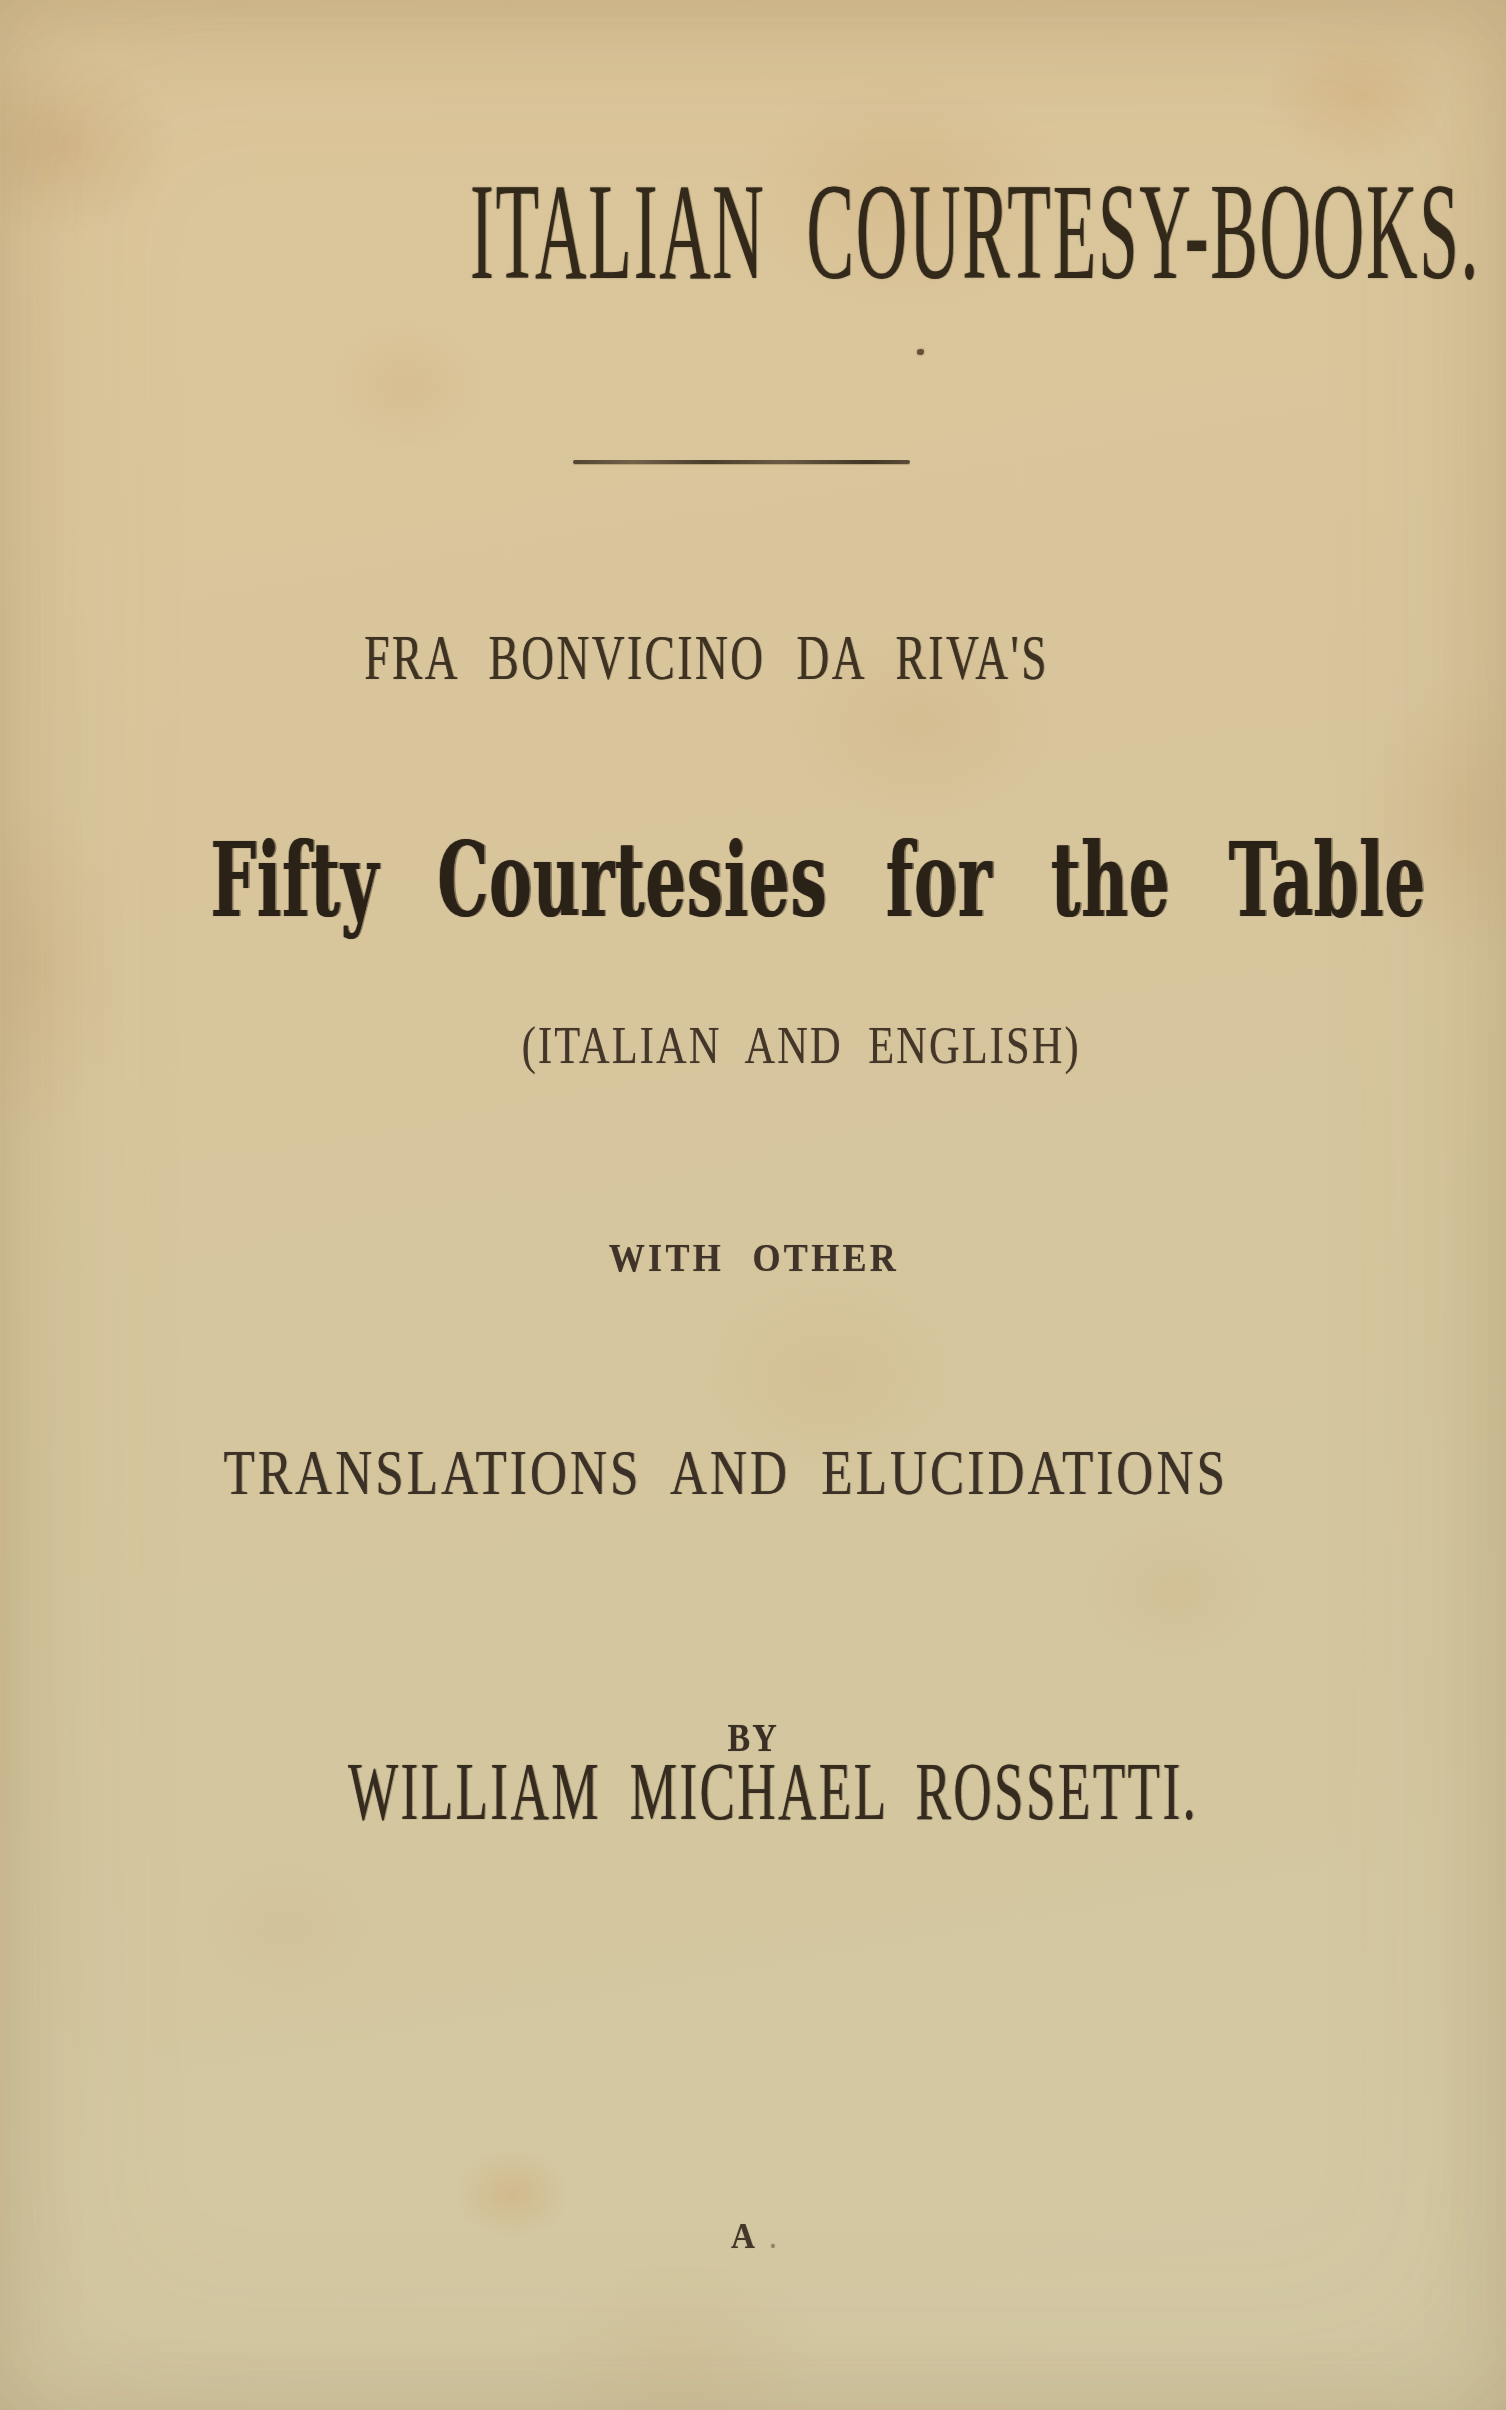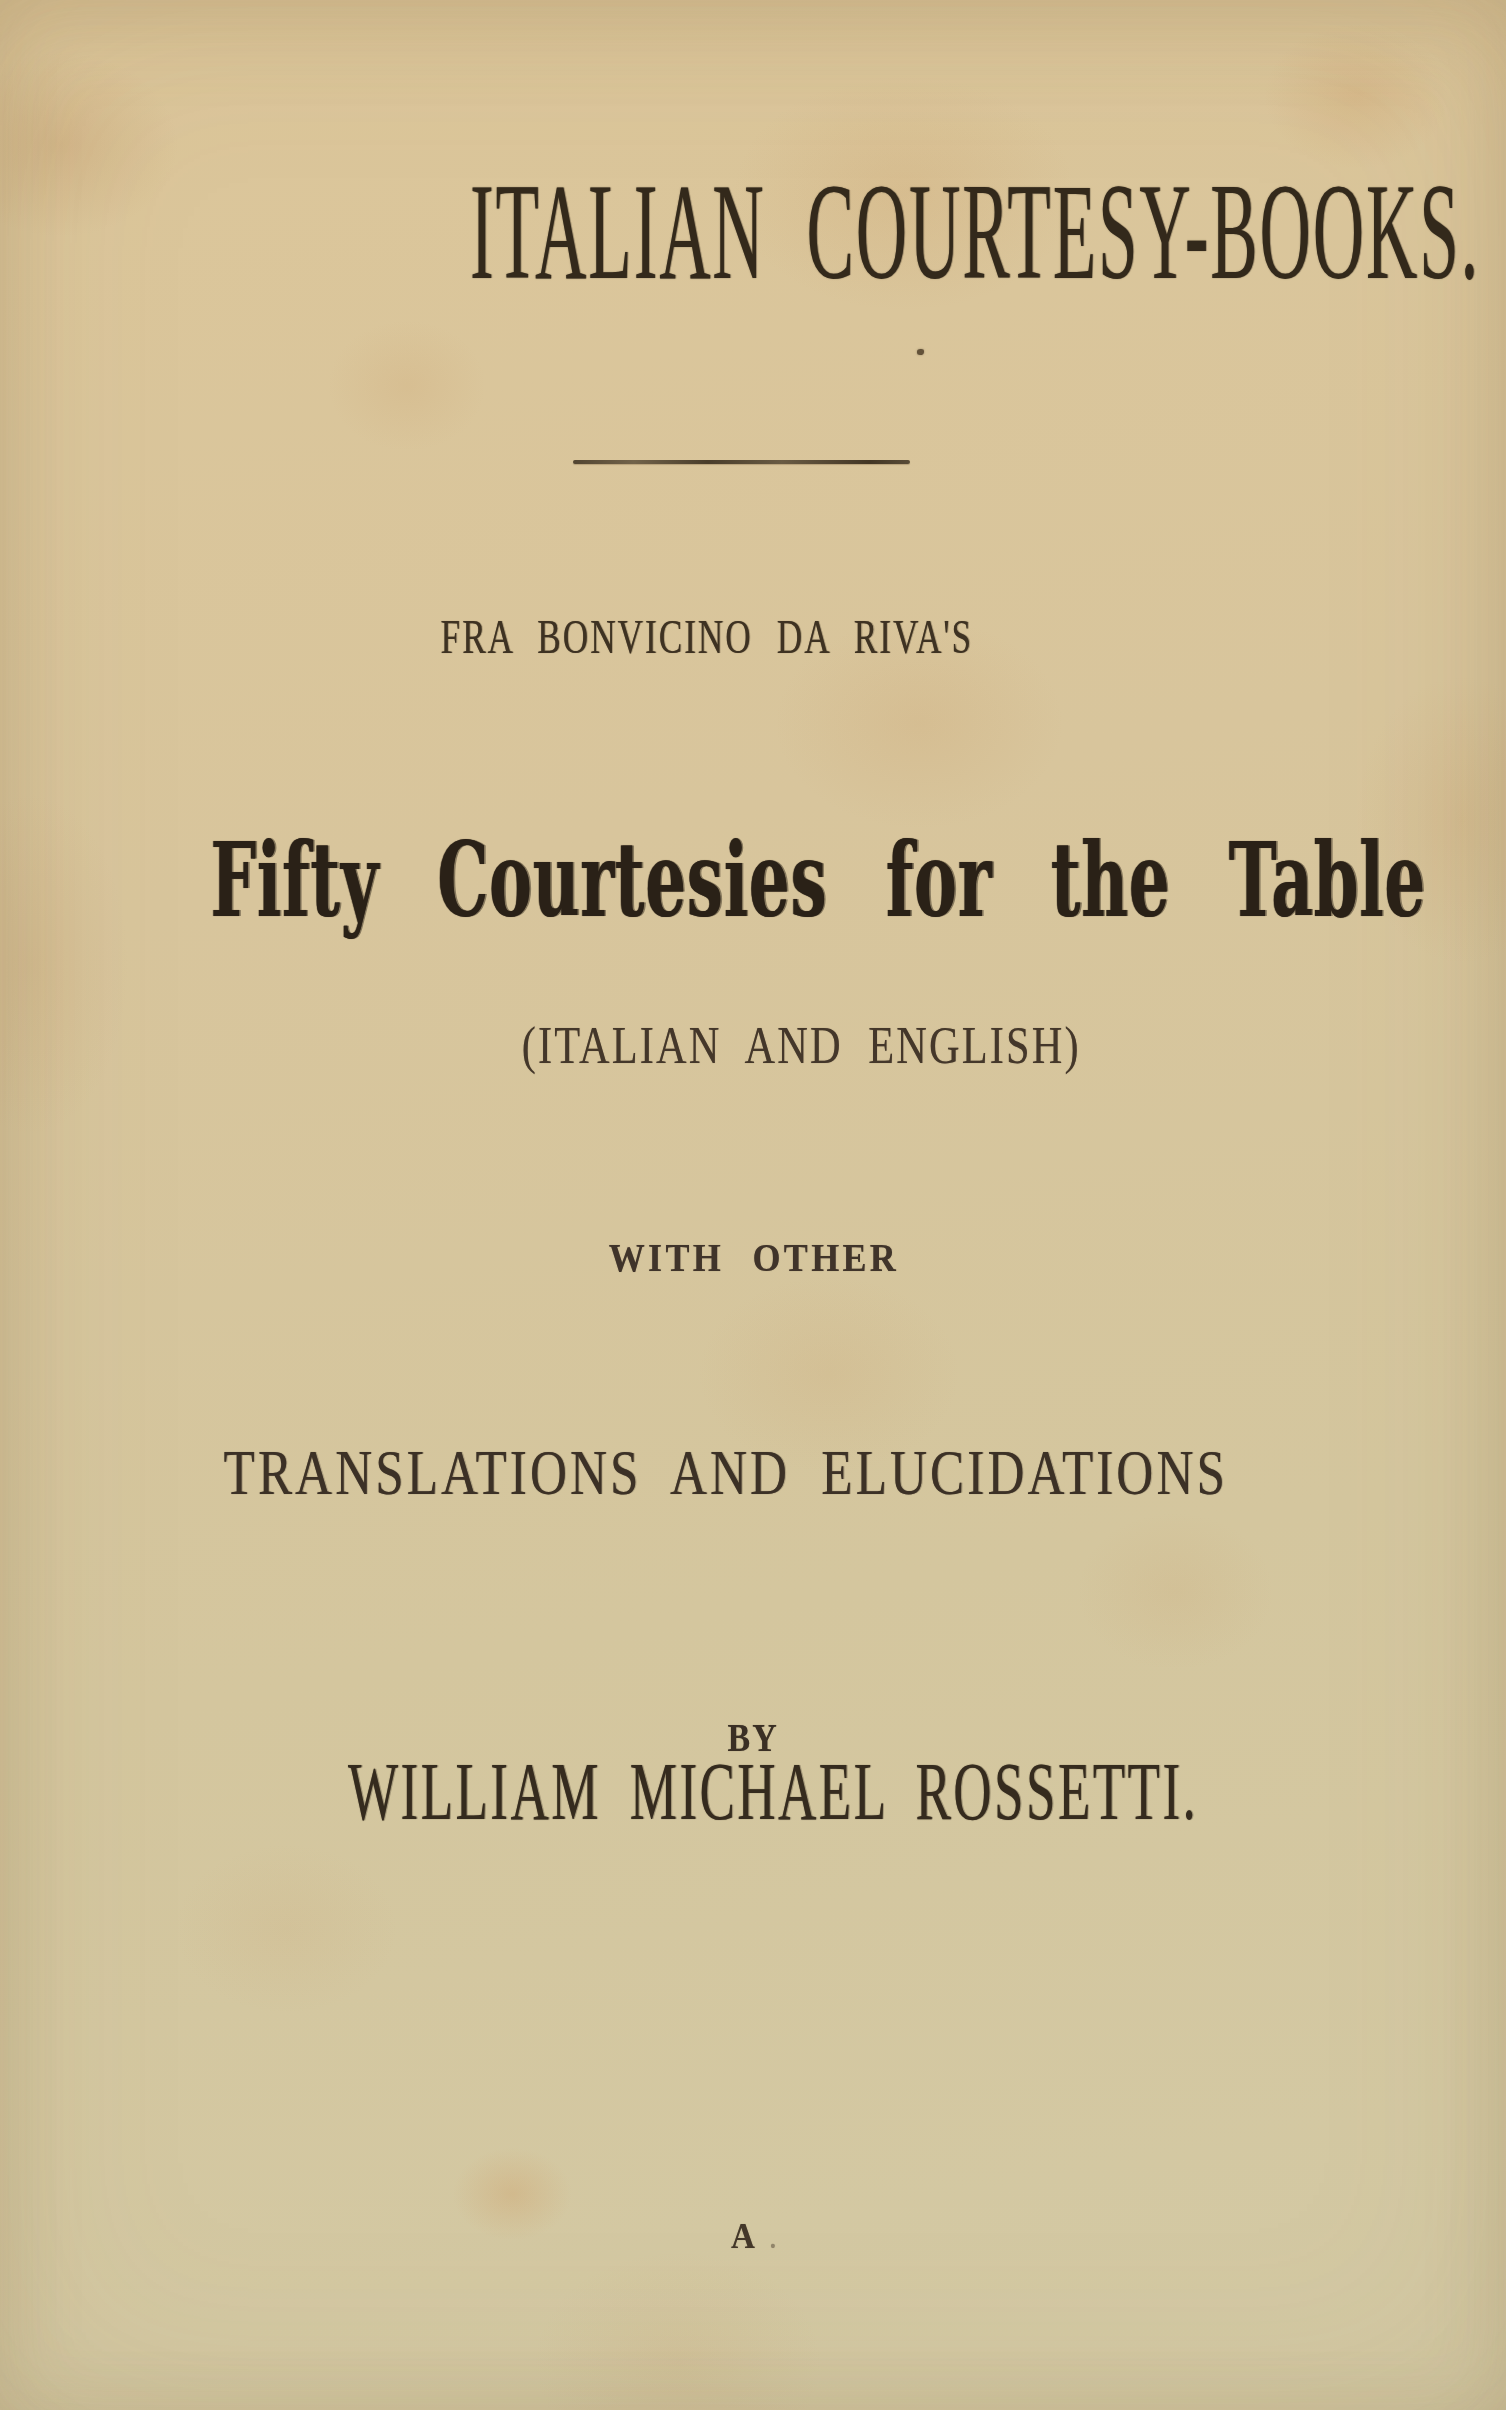--- a/index.html
+++ b/index.html
@@ -69,21 +69,21 @@
     height: 3.8px;
     border-radius: 1.9px;
     background: linear-gradient(90deg,
       rgba(58,46,30,0.85) 0%, rgba(58,46,30,0.65) 18%,
       rgba(58,46,30,0.90) 40%, rgba(58,46,30,0.70) 62%,
       rgba(58,46,30,0.95) 88%, rgba(58,46,30,0.80) 100%);
     box-shadow: 0 0.9px 0.9px rgba(120,95,60,0.35);
   }
 
   
-  .attribution { top: 612px; font-size: 49px; color: #3e3222; }
+  .attribution { top: 627px; font-size: 63px; color: #3e3222; }
   .attribution > span {
     transform: translateX(-47px) scaleX(0.72);
     letter-spacing: 0.055em;
     word-spacing: 0.38em;
     text-shadow: 0 0 0.9px rgba(62,50,34,0.6), 1.4px 0 0 rgba(62,50,34,0.25);
   }
 
   
   .main-title { top: 834px; font-size: 92px; color: #2a2117; font-family: "DejaVu Serif", serif; font-weight: bold; padding-left: 40px; }
   .main-title > span {

